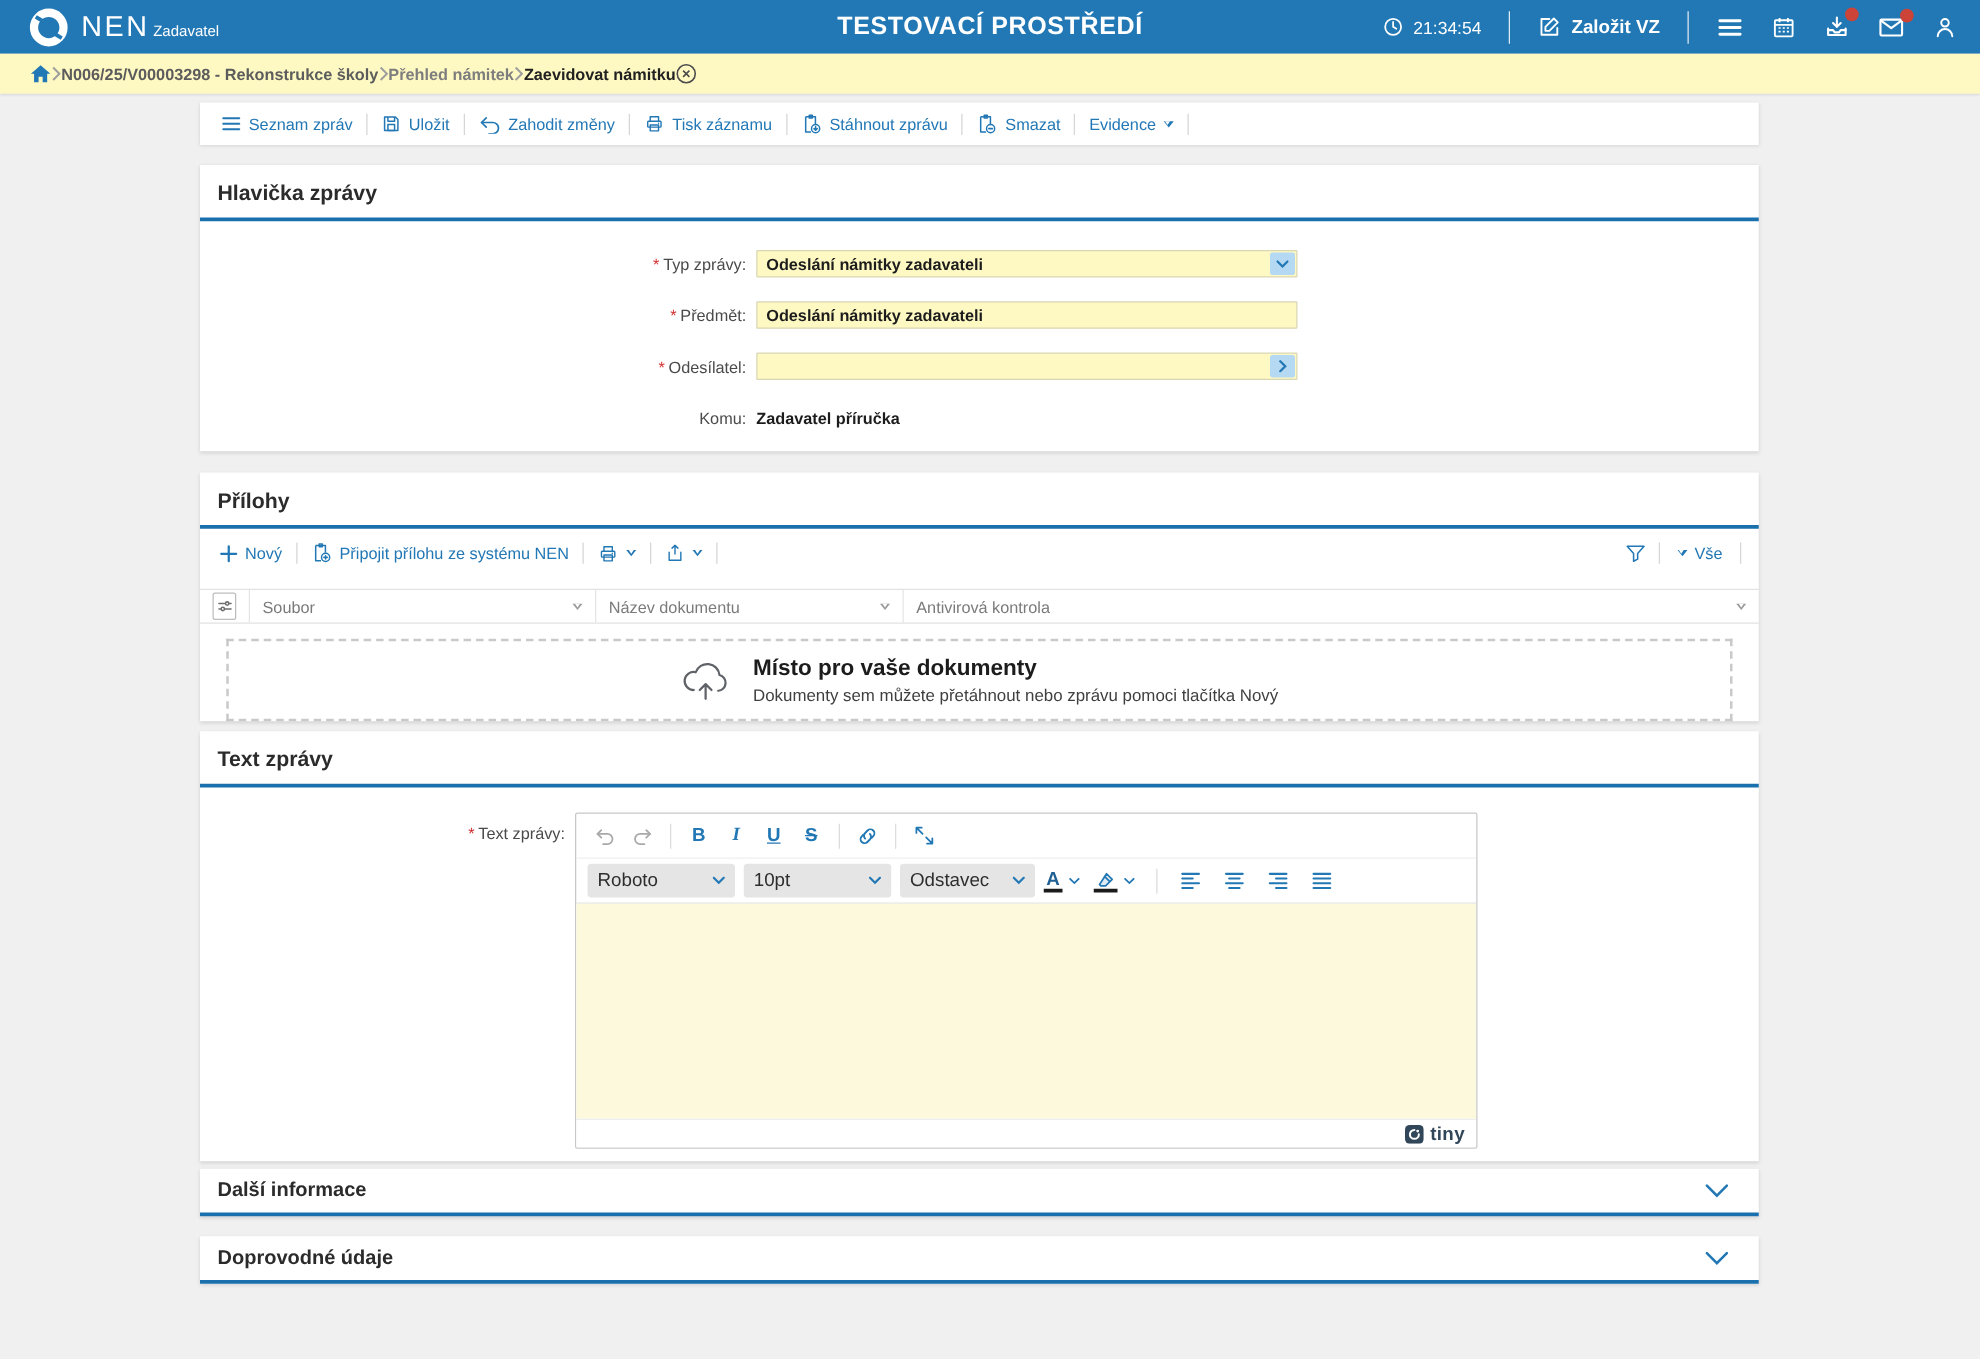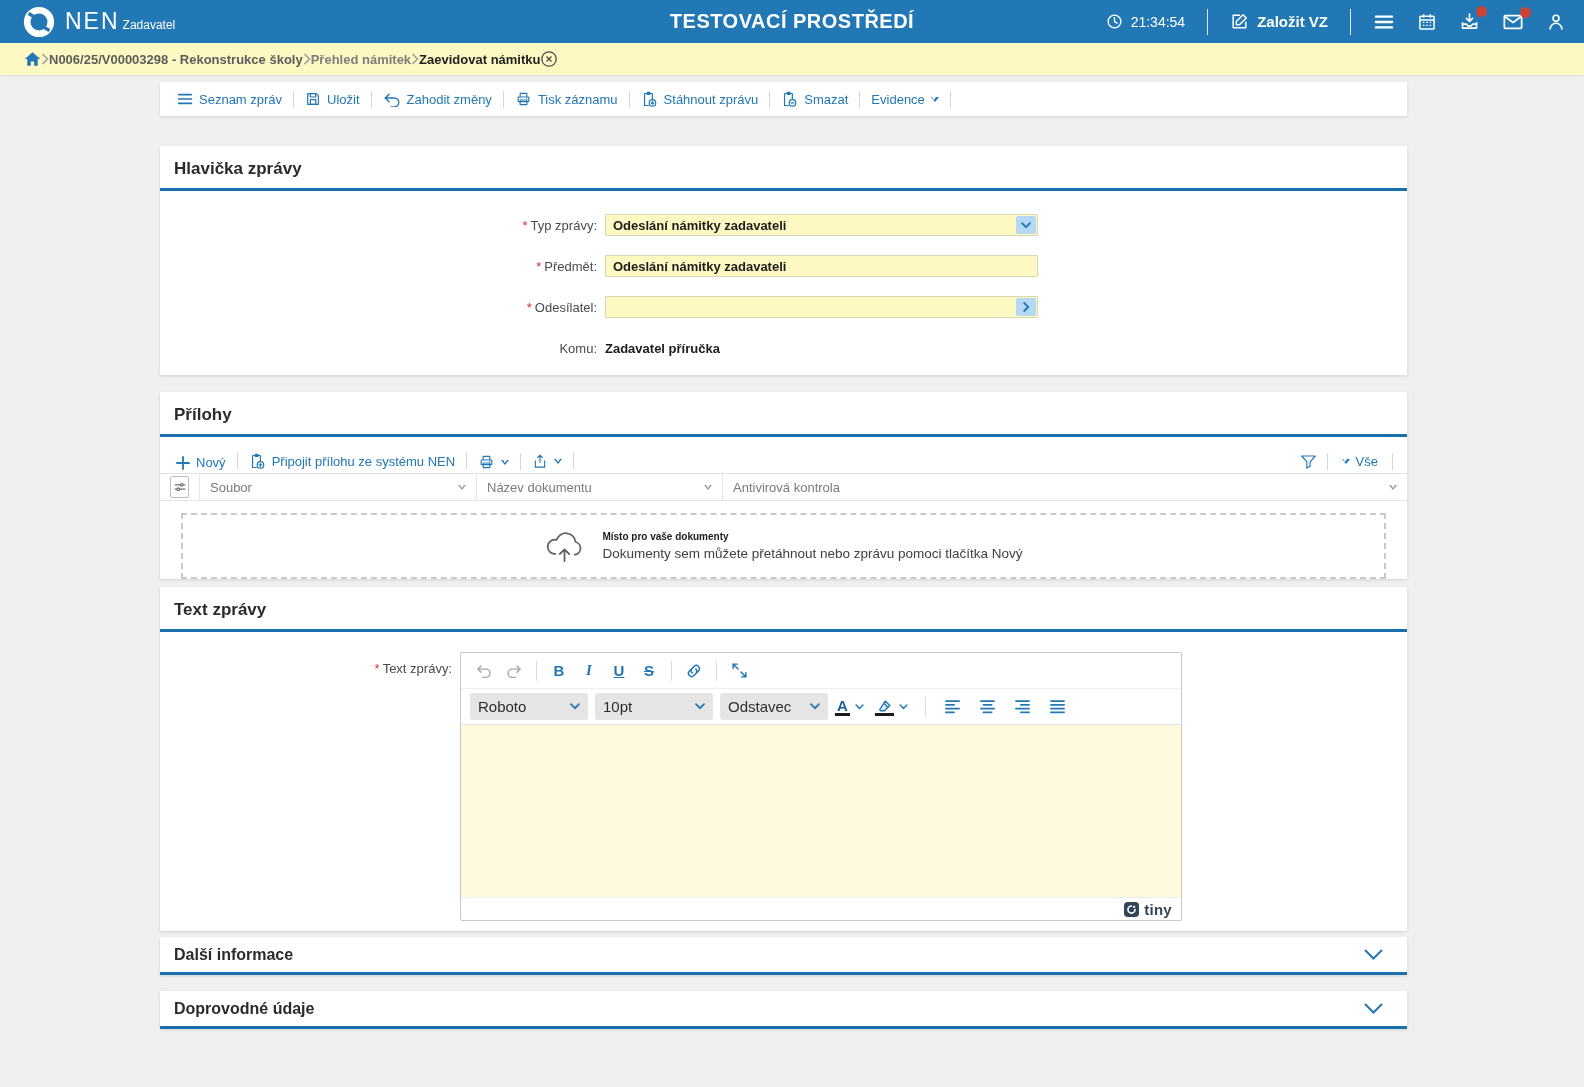--- a/index.html
+++ b/index.html
@@ -47,32 +47,32 @@
   .flabel{width:437px;text-align:right;font-size:13px;color:#4a4a4a}
   .req{color:#d3302f;margin-right:3px}
   .fctl{position:relative;margin-left:8px;width:433px;height:22px;background:#fef9c3;border:1px solid #d9d6b4;border-radius:1px;display:flex;align-items:center}
   .fctl .val{font-size:13px;font-weight:700;color:#1c1c1c;padding-left:7px}
   .chip{position:absolute;top:1px;bottom:1px;width:20px;background:#b5d9f2;border-radius:2px;display:flex;align-items:center;justify-content:center;cursor:pointer}
   .chip.right{right:1px}
   .chip.center{left:50%;transform:translateX(-50%);width:24px}
   .static-val{margin-left:8px;font-size:13px;font-weight:700;color:#1c1c1c}
 
   
-  .att-bar{display:flex;align-items:flex-end;height:33px;padding:6px 14px 0}
+  .att-bar{display:flex;align-items:center;height:33px;padding:6px 14px 0}
   .att-right{margin-left:auto;display:flex;align-items:center;gap:10px}
-  .grid-head{display:flex;align-items:stretch;height:28px;margin-top:3px;border-top:1px solid #e2e2e2;border-bottom:1px solid #e2e2e2;font-size:13px;color:#7a7a7a}
+  .grid-head{display:flex;align-items:stretch;height:28px;margin-top:15px;border-top:1px solid #e2e2e2;border-bottom:1px solid #e2e2e2;font-size:13px;color:#7a7a7a}
   .gh-cell{display:flex;align-items:center;padding:0 10px;border-right:1px solid #e5e5e5}
   .gh-cell .lbl{flex:1}
   .gh-icon{width:40px;justify-content:center}
   .gh-soubor{width:277px}.gh-nazev{width:246px}.gh-av{flex:1;border-right:none}
   .gtri{width:0;height:0;border-left:4px solid transparent;border-right:4px solid transparent;border-top:5px solid #9a9a9a;position:relative;cursor:pointer}
   .gtri:after{content:"";position:absolute;left:-2.5px;top:-5px;width:0;height:0;border-left:2.5px solid transparent;border-right:2.5px solid transparent;border-top:3px solid #fff}
   .sliders-box{width:22px;height:22px;border:1px solid #bdbdbd;border-radius:2px;display:flex;align-items:center;justify-content:center;cursor:pointer}
   .dropzone{margin:12px 21px 8px;border:2px dashed #c9c9c9;height:66px;display:flex;align-items:center;justify-content:center;gap:16px}
-  .dz-title{font-size:10px;font-weight:700;color:#1c1c1c;margin-bottom:4px}
+  .dz-title{font-size:18px;font-weight:700;color:#1c1c1c;margin-bottom:4px}
   .dz-sub{font-size:13.5px;color:#3f3f3f}
 
   
   .ed-row{display:flex;margin-top:20px;padding-bottom:10px}
   .ed-label{width:292px;text-align:right;font-size:13px;color:#4a4a4a;padding-top:9px}
   .editor{margin-left:8px;width:722px;border:1px solid #c7c7c7;border-radius:2px;overflow:hidden}
   .ed-tools1{height:36px;display:flex;align-items:center;padding:0 9px;gap:2px;border-bottom:1px solid #efefef}
   .ed-tools2{height:36px;display:flex;align-items:center;padding:0 9px;gap:7px;border-bottom:1px solid #e3e3e3}
   .ed-btn{width:28px;height:28px;display:flex;align-items:center;justify-content:center;border-radius:3px;cursor:pointer;color:#2277b5}
   .ed-btn.gray{color:#a9a9a9}
@@ -88,21 +88,21 @@
   .pen-wrap{border-bottom:3px solid #1b1b1b;padding:1px 2px;cursor:pointer}
   .ed-content{height:172px;background:#fdf9dc;cursor:text}
   .ed-status{height:23px;background:#fff;display:flex;align-items:center;justify-content:flex-end;gap:5px;padding-right:9px;border-top:1px solid #eee}
   .tiny-txt{font-size:15px;font-weight:700;color:#32465a;letter-spacing:.3px}
 
   
   .collapse{margin-top:6px;height:38px;border-bottom:3px solid #1a6fad;display:flex;align-items:center;justify-content:space-between;padding:0 24px 0 14px;cursor:pointer}
   .collapse.second{margin-top:16px}
   .collapse .c-title{font-size:16px;font-weight:700;color:#2b2b2b}
 
-  .mt13{margin-top:30px}
+  .mt13{margin-top:16px}
 </style>
 </head>
 <body>
 
 <div class="topbar">
   <div class="brand">
     <span>
       <svg width="34" height="34" viewBox="0 0 36 36">
         <circle cx="18" cy="18" r="12.5" fill="none" stroke="#ffffff" stroke-width="7"></circle>
         <path d="M7 9 L17 15" stroke="#2278b5" stroke-width="3.4"></path>

